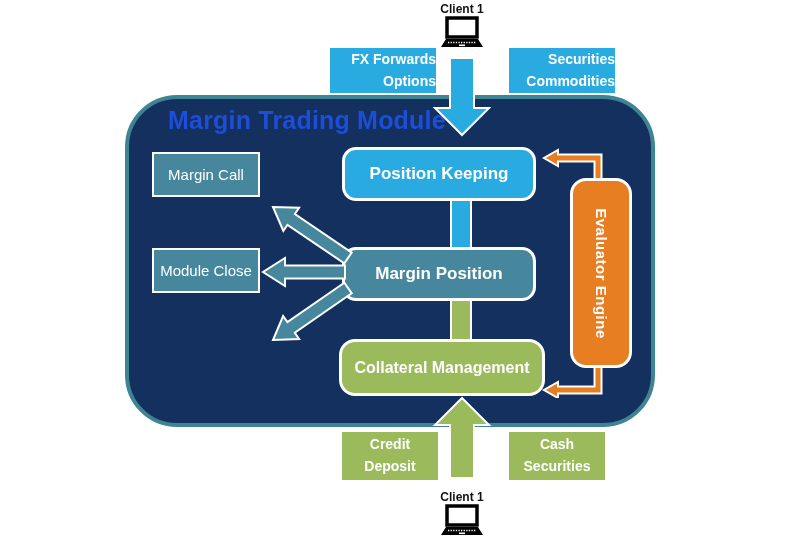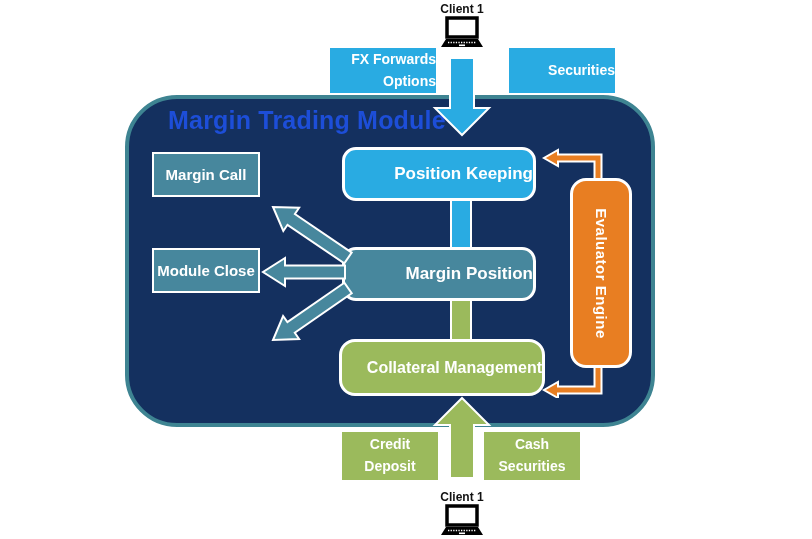--- a/index.html
+++ b/index.html
@@ -26,26 +26,26 @@
   .module{
     left:125px;top:95px;width:530px;height:332px;box-sizing:border-box;
     background:#14305F;border:4px solid #3E8492;border-radius:52px;
   }
   .module-title{
     left:168px;top:106px;color:#1d4ed8;font-weight:bold;font-size:25px;letter-spacing:0.2px;
   }
   
   .outbox{
     width:108px;height:45px;box-sizing:border-box;background:#47879D;border:2px solid #fff;
-    color:#fff;font-weight:bold;font-size:15px;display:flex;align-items:center;justify-content:center;
+    color:#fff;font-weight:normal;font-size:15px;display:flex;align-items:center;justify-content:center;
   }
   
   .procbox{
     width:194px;height:54px;box-sizing:border-box;border:3px solid #fff;border-radius:14px;
-    color:#fff;font-weight:bold;font-size:17px;display:flex;align-items:center;justify-content:flex-end;
+    color:#fff;font-weight:bold;font-size:17px;display:flex;align-items:center;justify-content:center;
   }
   .pk{background:#29ABE2;}
   .mp{background:#47879D;}
   .cm{background:#9BBA5C;width:206px;height:57px;border-radius:16px;font-size:16px;}
   
   .connector{width:22px;box-sizing:border-box;border:2px solid #fff;}
   .conn-blue{background:#29ABE2;}
   .conn-green{background:#9BBA5C;}
   
   .evaluator{
@@ -73,20 +73,21 @@
       <rect x="21" y="28.5" width="6" height="1.6" fill="#fff"></rect>
     </svg>
   </div>
 
   <div class="abs bluebox" style="left:330px;top:48px;width:106px;height:45px;">
     <span>FX Forwards</span>
     <span>Options</span>
   </div>
   <div class="abs bluebox" style="left:509px;top:48px;width:106px;height:45px;">
     <span>Securities</span>
+    <span>Commodities</span>
   </div>
 
   <div class="abs module"></div>
   <div class="abs module-title">Margin Trading Module</div>
 
   <div class="abs" style="left:430px;top:58px;">
     <svg width="64" height="80" viewBox="0 0 64 80">
       <polygon points="20,0 44,0 44,50 59,50 32,77 5,50 20,50" fill="#29ABE2" stroke="#fff" stroke-width="2"></polygon>
     </svg>
   </div>
@@ -137,21 +138,21 @@
   <div class="abs" style="left:430px;top:395px;">
     <svg width="64" height="85" viewBox="0 0 64 85">
       <polygon points="32,3 59,30 44,30 44,83 20,83 20,30 5,30" fill="#9BBA5C" stroke="#fff" stroke-width="2"></polygon>
     </svg>
   </div>
 
   <div class="abs greenbox" style="left:342px;top:432px;width:96px;height:48px;">
     <span>Credit</span>
     <span>Deposit</span>
   </div>
-  <div class="abs greenbox" style="left:484px;top:432px;width:96px;height:48px;">
+  <div class="abs greenbox" style="left:509px;top:432px;width:96px;height:48px;">
     <span>Cash</span>
     <span>Securities</span>
   </div>
 
   <div class="abs client-label" style="left:412px;top:490px;">Client 1</div>
   <div class="abs" style="left:438px;top:504px;">
     <svg width="48" height="34" viewBox="0 0 48 34">
       <rect x="9" y="2" width="30" height="19" fill="#fff" stroke="#000" stroke-width="3.5"></rect>
       <path d="M3 31 L45 31 L40 23 L8 23 Z" fill="#000"></path>
       <line x1="10" y1="26.5" x2="38" y2="26.5" stroke="#fff" stroke-width="1.6" stroke-dasharray="1.3 1.3"></line>

